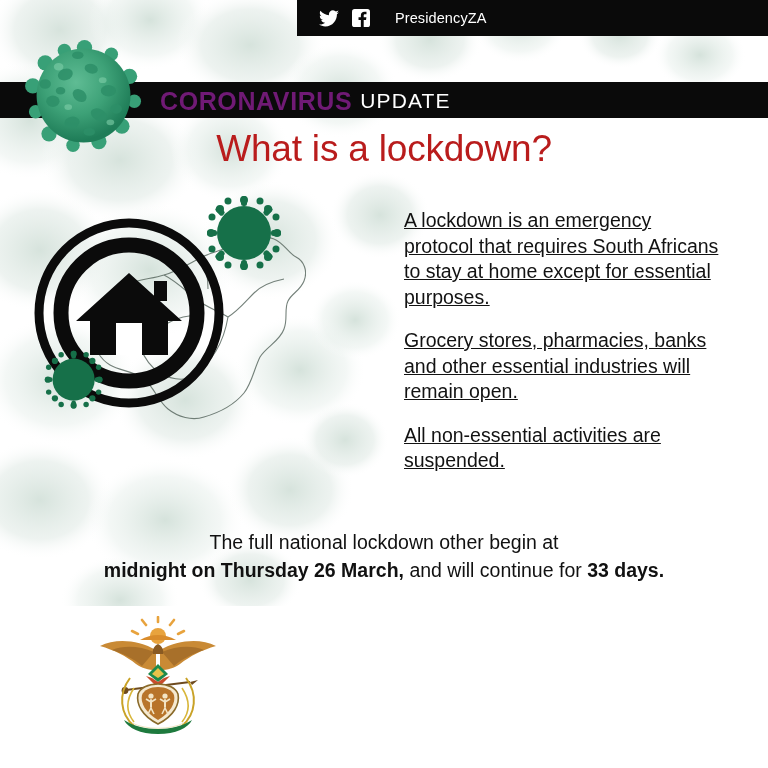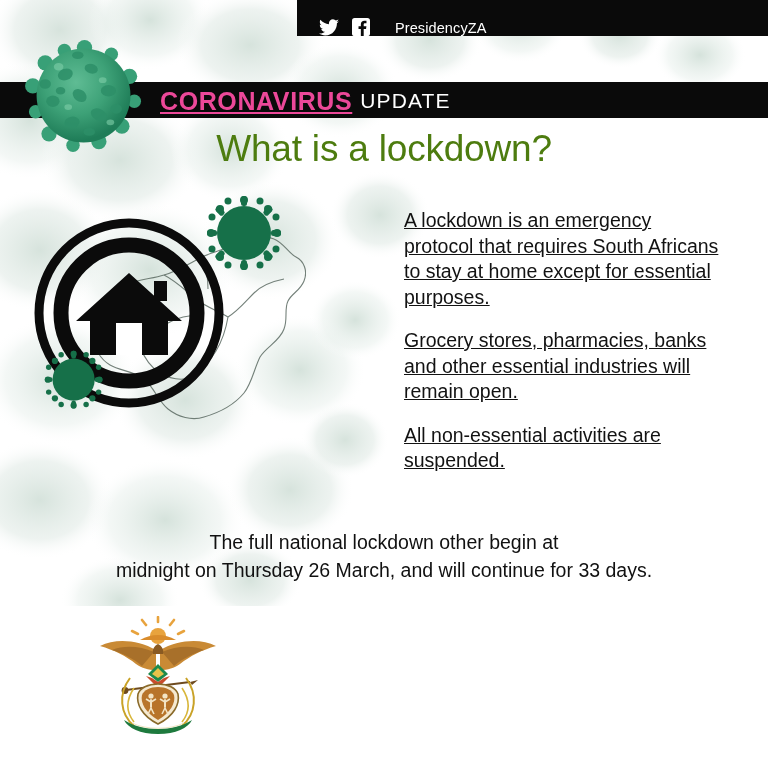--- a/index.html
+++ b/index.html
@@ -10,61 +10,61 @@
   }
   .poster{position:relative;width:768px;height:768px;overflow:hidden;background:#fff;}
 
   
   .bg-texture{position:absolute;inset:0;overflow:hidden;}
   .bg-texture svg{position:absolute;inset:0;width:768px;height:768px;}
 
   
   .topbar{
     position:absolute;left:297px;top:0;width:471px;height:36px;
-    background:#0a0a0a;display:flex;align-items:flex-end;z-index:30;
+    background:#0a0a0a;display:flex;align-items:center;z-index:30;
   }
   .topbar .tw{margin-left:22px;display:flex;align-items:center;}
   .topbar .fb{margin-left:13px;display:flex;align-items:center;}
   .topbar .handle{color:#fff;font-size:14.5px;margin-left:25px;letter-spacing:.1px;}
   .topbar .site{color:#fff;font-size:14.5px;margin-left:46px;letter-spacing:.1px;}
 
   
   .banner{
     position:absolute;left:0;top:82px;width:768px;height:36px;
     background:#0a0a0a;z-index:20;display:flex;align-items:center;
   }
   .banner-txt{position:absolute;left:160px;top:83px;height:36px;display:flex;align-items:center;z-index:26;}
-  .banner-txt .b1{color:#ec4899;font-size:25px;font-weight:bold;letter-spacing:.6px;text-decoration:underline;}
+  .banner-txt .b1{color:#701a75;font-size:25px;font-weight:bold;letter-spacing:.6px;}
   .banner-txt .b2{color:#fff;font-size:21px;font-weight:300;letter-spacing:1.1px;margin-left:8px;}
 
   
   .virus-big{position:absolute;left:22px;top:38px;width:125px;height:115px;z-index:25;}
 
   
   .headline{
     position:absolute;left:0;top:128px;width:768px;text-align:center;
-    font-size:37px;color:#4d7c0f;letter-spacing:-.2px;z-index:15;
+    font-size:37px;color:#b91c1c;letter-spacing:-.2px;z-index:15;
   }
 
   
   .graphic{position:absolute;left:16px;top:185px;width:290px;height:260px;z-index:14;}
 
   
   .copy{position:absolute;left:404px;top:208px;width:320px;z-index:15;}
   .copy p{
     margin:0 0 18px 0;font-size:19.5px;line-height:25.5px;color:#121212;text-decoration:underline;
   }
   .copy p:last-child{margin-bottom:0;}
 
   
   .emphasis{
     position:absolute;left:0;top:528px;width:768px;text-align:center;z-index:15;
     font-size:19.5px;line-height:28px;color:#111;
   }
-  .emphasis b{font-weight:normal;}
+  .emphasis b{font-weight:bold;}
 
   
   .footer{position:absolute;left:0;top:606px;width:768px;height:162px;background:#fff;z-index:18;}
 
   .coat{position:absolute;left:68px;top:10px;width:180px;height:120px;}
 </style>
 </head>
 <body>
 
 <div class="poster">

